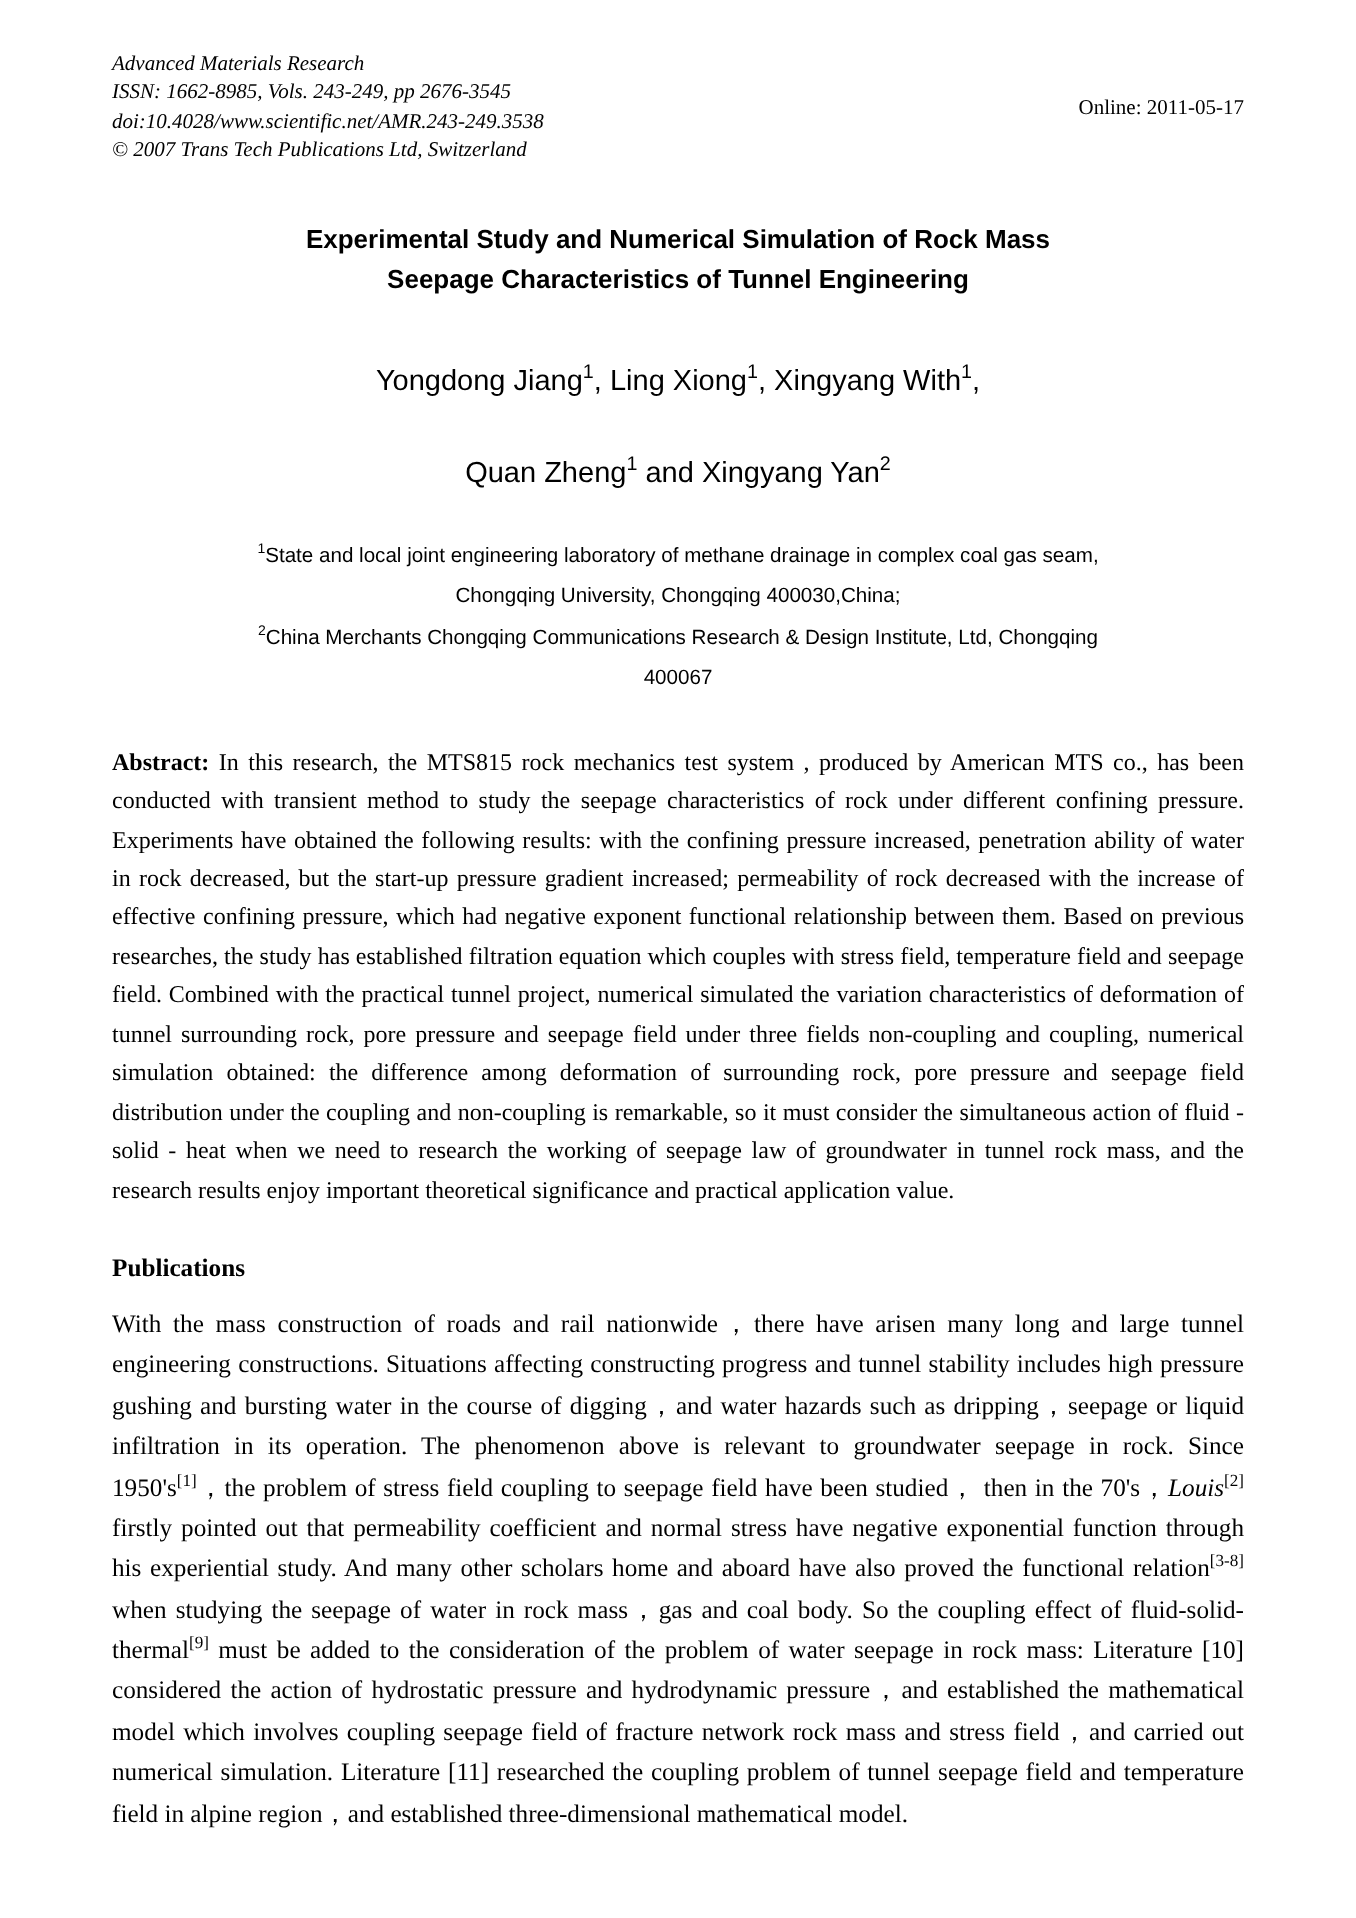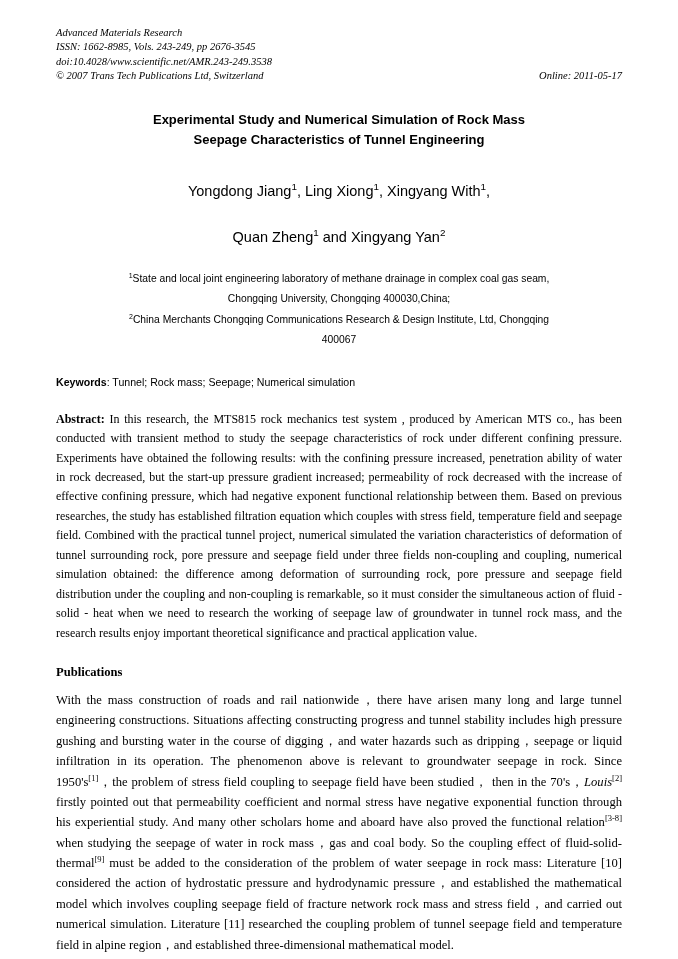--- a/index.html
+++ b/index.html
@@ -17,27 +17,27 @@
   .page {
     position: relative;
     width: 678px;
     height: 959px;
     box-sizing: border-box;
     padding: 26px 56px 20px 56px;
   }
   .header-row {
     display: flex;
     justify-content: space-between;
-    align-items: flex-end;
+    align-items: center;
     font-size: 10.5px;
     line-height: 1.38;
   }
   .header-left { font-style: italic; }
   .header-left .hl-line { white-space: nowrap; }
-  .header-right { font-style: italic; font-size: 10.5px; white-space: nowrap; }
+  .header-right { font-size: 10.5px; white-space: nowrap; }
   .hdr-issn { font-style: italic; }
   .title {
     text-align: center;
     font-family: "Liberation Sans", sans-serif;
     font-weight: bold;
     font-size: 13px;
     line-height: 1.55;
     margin-top: 26px;
   }
   .authors {
@@ -120,23 +120,20 @@
     <span><span>Xingyang Yan</span><sup>2</sup></span>
   </div>
 
   <div class="affils">
     <span class="affil-line"><sup>1</sup><span>State and local joint engineering laboratory of methane drainage in complex coal gas seam,</span></span>
     <span class="affil-line">Chongqing University, Chongqing 400030,China;</span>
     <span class="affil-line"><sup>2</sup><span>China Merchants Chongqing Communications Research &amp; Design Institute, Ltd, Chongqing</span></span>
     <span class="affil-line">400067</span>
   </div>
 
-  <div class="keywords">
-    <b>Keywords</b><span>: Tunnel; Rock mass; Seepage; Numerical simulation</span>
-  </div>
 
   <div class="abstract">
     <span class="lbl">Abstract:</span><span> In this research, the MTS815 rock mechanics test system , produced by American MTS co., has been conducted with transient method to study the seepage characteristics of rock under different confining pressure. Experiments have obtained the following results: with the confining pressure increased, penetration ability of water in rock decreased, but the start-up pressure gradient increased; permeability of rock decreased with the increase of effective confining pressure, which had negative exponent functional relationship between them. Based on previous researches, the study has established filtration equation which couples with stress field, temperature field and seepage field. Combined with the practical tunnel project, numerical simulated the variation characteristics of deformation of tunnel surrounding rock, pore pressure and seepage field under three fields non-coupling and coupling, numerical simulation obtained: the difference among deformation of surrounding rock, pore pressure and seepage field distribution under the coupling and non-coupling is remarkable, so it must consider the simultaneous action of fluid - solid - heat when we need to research the working of seepage law of groundwater in tunnel rock mass, and the research results enjoy important theoretical significance and practical application value.</span>
   </div>
 
   <div class="section-head">Publications</div>
 
   <div class="body-text">
     <span>With the mass construction of roads and rail nationwide，there have arisen many long and large tunnel engineering constructions. Situations affecting constructing progress and tunnel stability includes high pressure gushing and bursting water in the course of digging，and water hazards such as dripping，seepage or liquid infiltration in its operation. The phenomenon above is relevant to groundwater seepage in rock. Since 1950's</span><sup>[1]</sup><span>，the problem of stress field coupling to seepage field have been studied， then in the 70's，</span><i>Louis</i><sup>[2]</sup><span> firstly pointed out that permeability coefficient and normal stress have negative exponential function through his experiential study. And many other scholars home and aboard have also proved the functional relation</span><sup>[3-8]</sup><span> when studying the seepage of water in rock mass，gas and coal body. So the coupling effect of fluid-solid-thermal</span><sup>[9]</sup><span> must be added to the consideration of the problem of water seepage in rock mass: Literature [10] considered the action of hydrostatic pressure and hydrodynamic pressure，and established the mathematical model which involves coupling seepage field of fracture network rock mass and stress field，and carried out numerical simulation. Literature [11] researched the coupling problem of tunnel seepage field and temperature field in alpine region，and established three-dimensional mathematical model.</span>
   </div>

